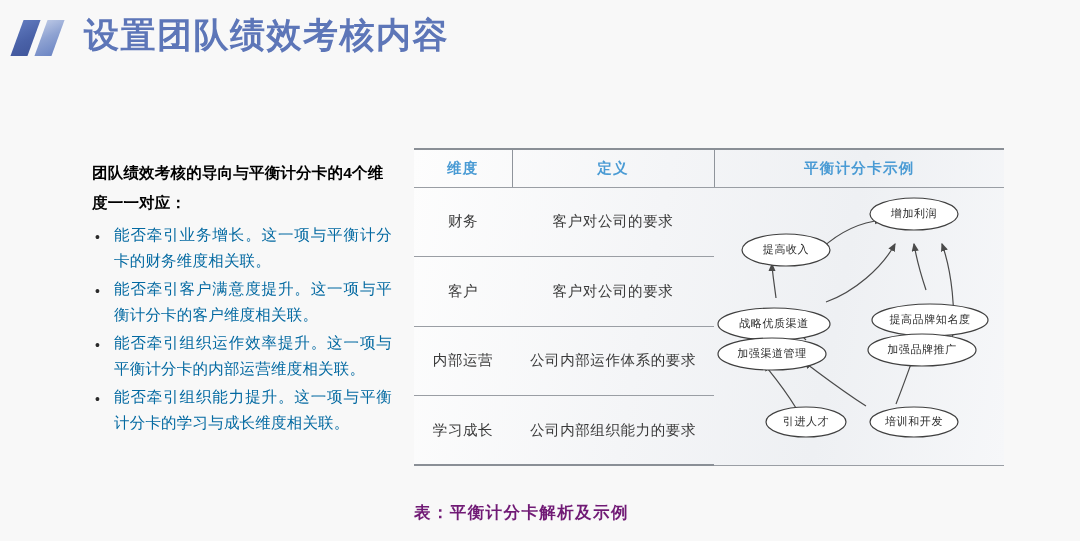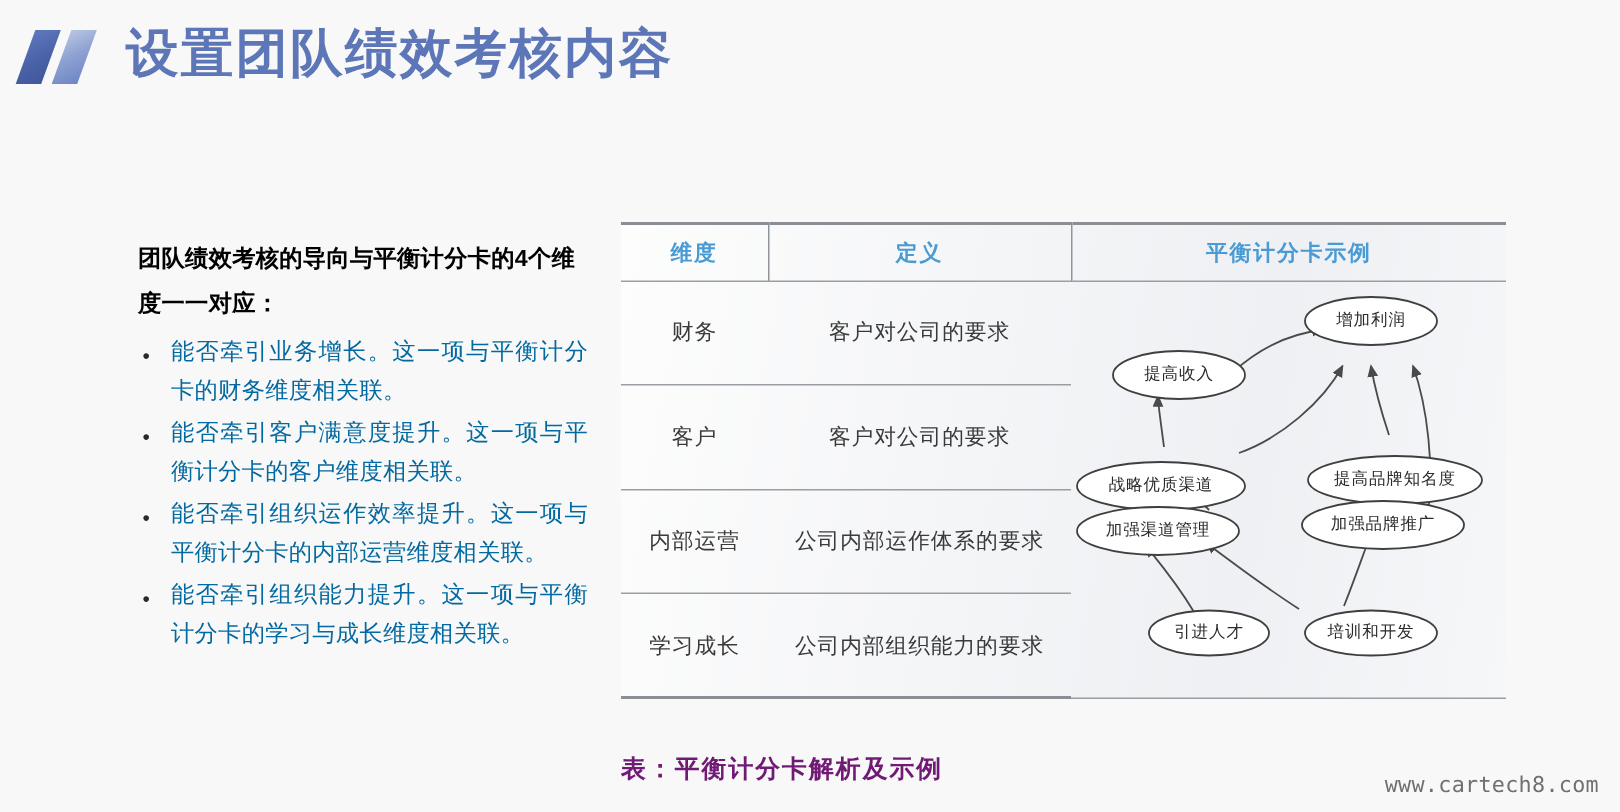--- a/index.html
+++ b/index.html
@@ -324,14 +324,13 @@
         <td class="col-dim">学习成长</td>
         <td class="col-def">公司内部组织能力的要求</td>
       </tr>
     </tbody>
   </table>
 </div>
 
 <div class="table-caption">表：平衡计分卡解析及示例</div>
 
 <div class="watermark">
-  <div class="wm-url">www.cartech8.com</div>
 </div>
 
 </body></html>

